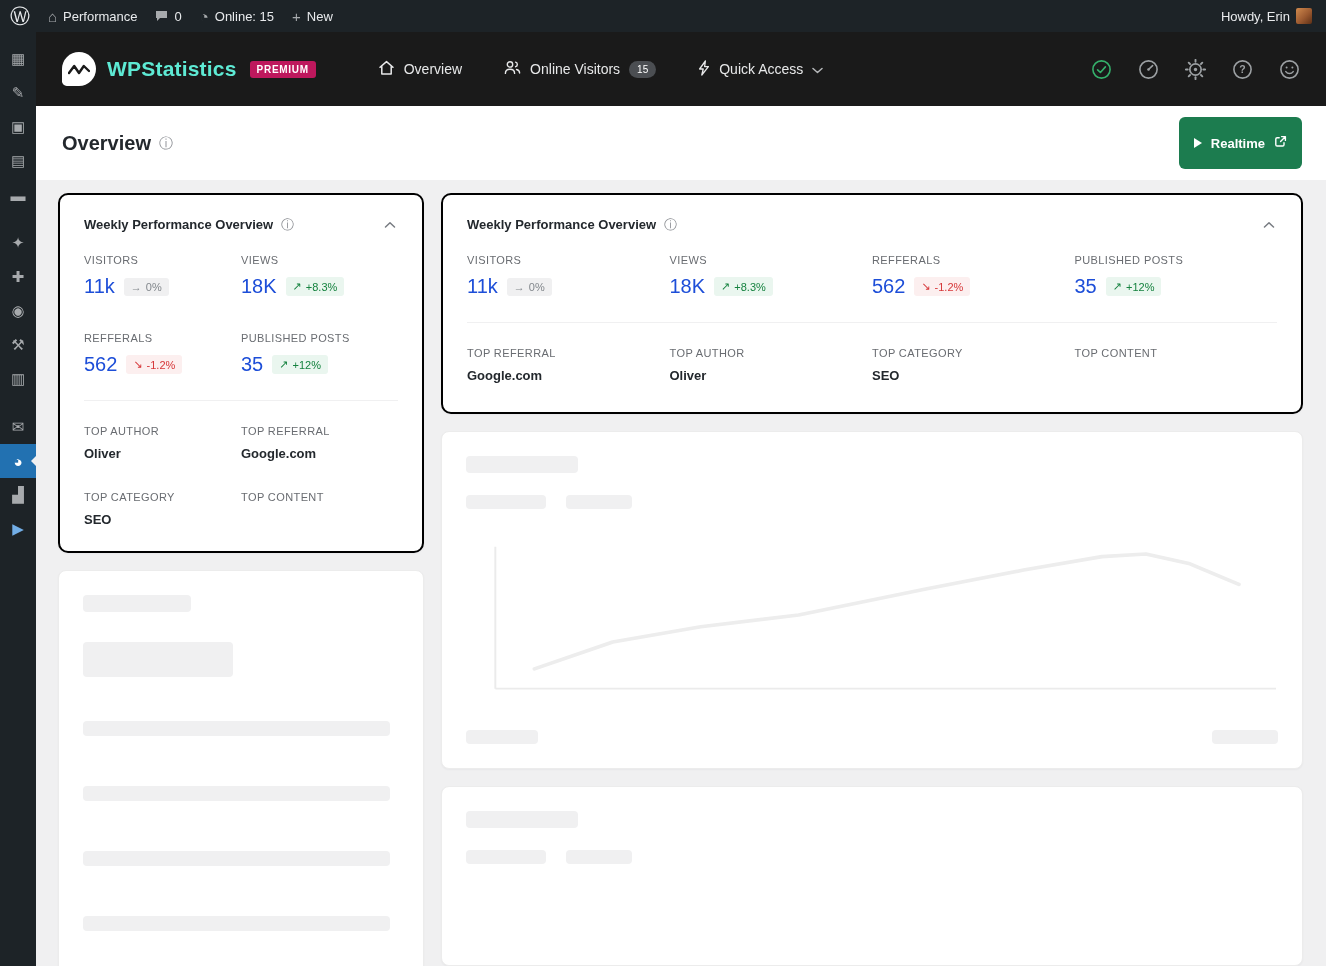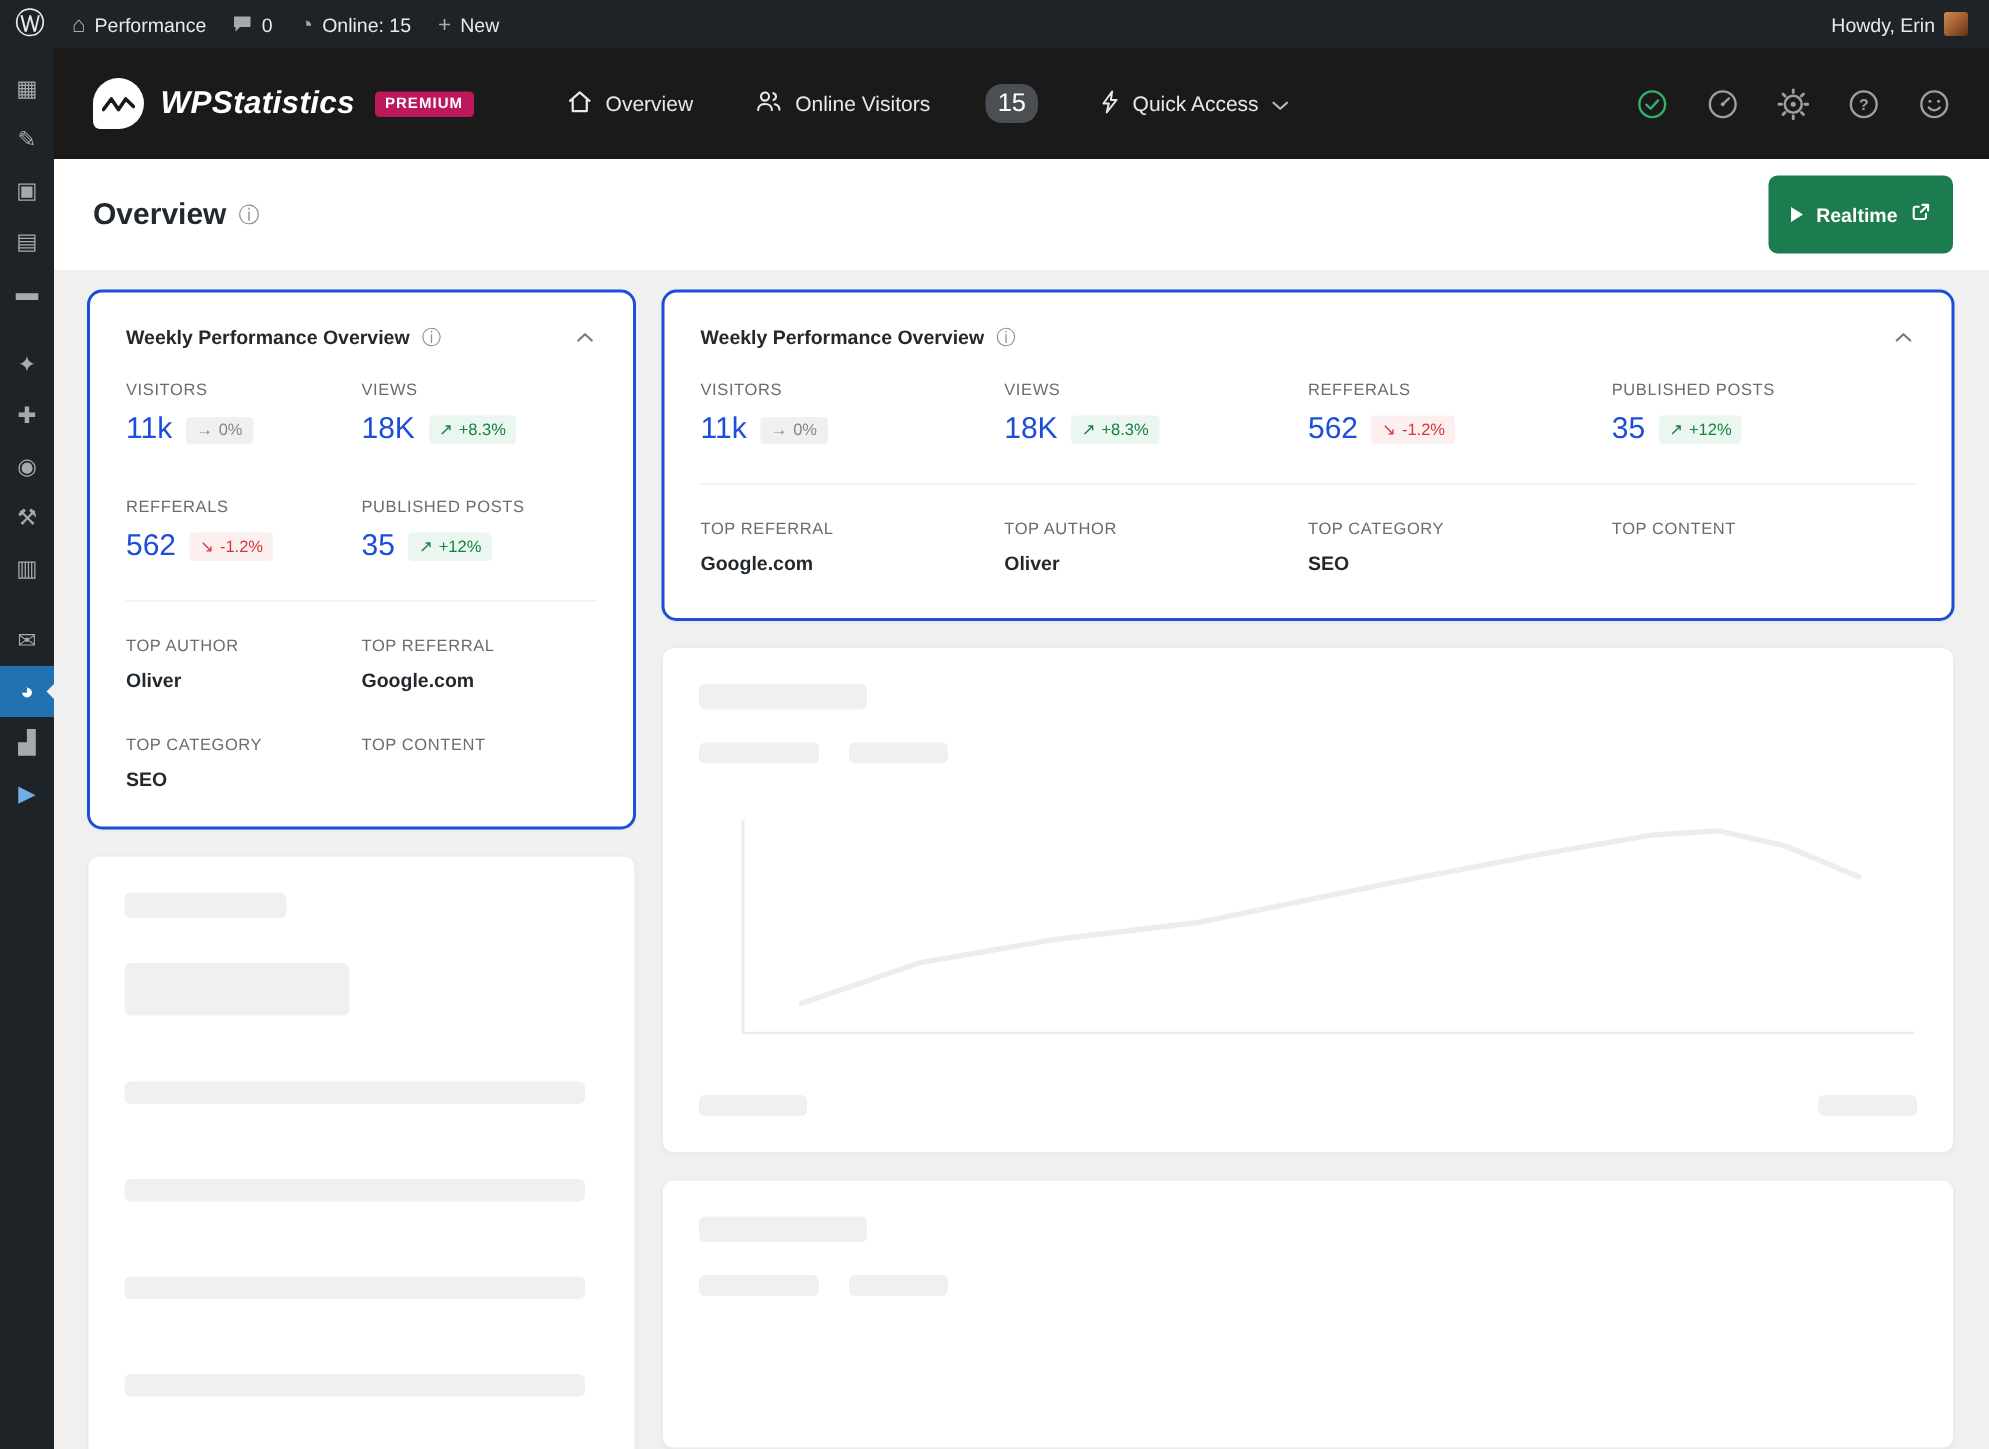--- a/index.html
+++ b/index.html
@@ -41,28 +41,28 @@
   
   .topnav {
     position:absolute; top:32px; left:36px; right:0; height:74px; background:#1a1a1a;
     display:flex; align-items:center; padding:0 26px; z-index:40;
   }
   .brand { display:flex; align-items:center; gap:11px; }
   .logo-badge {
     width:34px; height:34px; background:#ffffff; border-radius:50% 50% 50% 14%;
     display:flex; align-items:center; justify-content:center; flex:none;
   }
-  .brand-name { color:#ffffff; font-size:21px; font-weight:700; letter-spacing:.2px;font-style:italic; }
+  .brand-name { color:#5eead4; font-size:21px; font-weight:700; letter-spacing:.2px; }
   .premium-badge {
     background:#be185d; color:#fff; font-size:10px; font-weight:700;
     letter-spacing:.7px; padding:3px 7px; border-radius:3px; margin-left:2px;
   }
   .nav-items { display:flex; align-items:center; gap:42px; margin-left:62px; }
   .nav-item { display:flex; align-items:center; gap:9px; color:#e7e8e9; font-size:14px; cursor:pointer; }
-  .nav-badge { background:#4b4e52; color:#fff; font-size:17px; padding:3px 8px; border-radius:11px;margin-left:28px; }
+  .nav-badge { background:#4b4e52; color:#fff; font-size:10px; padding:3px 8px; border-radius:11px; }
   .nav-right { margin-left:auto; display:flex; align-items:center; gap:26px; }
   .nav-circle-icon { display:inline-flex; cursor:pointer; }
   
   .pagehead {
     position:absolute; top:106px; left:36px; right:0; height:74px; background:#fff;
     display:flex; align-items:center; justify-content:space-between;
     padding:0 24px 0 26px; z-index:30;
   }
   .page-title { font-size:20px; font-weight:700; color:#23282d; display:flex; align-items:center; gap:8px; }
   .info-icon { color:#8c8f94; font-size:14px; font-weight:400; cursor:pointer; line-height:1; }
@@ -75,21 +75,21 @@
     border-top:5px solid transparent; border-bottom:5px solid transparent; }
   
   .content {
     position:absolute; top:180px; left:36px; right:0; bottom:0;
     padding:13px 23px 0 22px; display:flex; gap:17px; overflow:hidden;
   }
   .col-left { width:366px; flex:none; display:flex; flex-direction:column; gap:17px; }
   .col-right { flex:1; display:flex; flex-direction:column; gap:17px; }
   .card { background:#fff; border-radius:8px; border:1px solid #ececec;
     box-shadow:0 1px 2px rgba(16,24,40,.04); }
-  .card.highlight { border:2px solid #1d4ed8; border-radius:10px; }
+  .card.highlight { border:2px solid #000000; border-radius:10px; }
   .compact-card { height:407px; padding:22px 24px; }
   .wide-card { height:250px; padding:22px 24px; }
   .card-head { display:flex; align-items:center; justify-content:space-between; }
   .card-title { font-size:13px; font-weight:700; color:#23282d; display:flex; align-items:center; gap:8px; }
   .collapse-btn { background:none; border:none; padding:2px; cursor:pointer; display:flex; }
   
   .m-grid-2 { display:grid; grid-template-columns:1fr 1fr; row-gap:34px; margin-top:22px; }
   .m-grid-4 { display:grid; grid-template-columns:1fr 1fr 1fr 1fr; margin-top:22px; }
   .metric-label, .top-label { font-size:11px; color:#696c71; letter-spacing:.4px; font-weight:400; }
   .metric-row { display:flex; align-items:center; gap:9px; margin-top:9px; }

